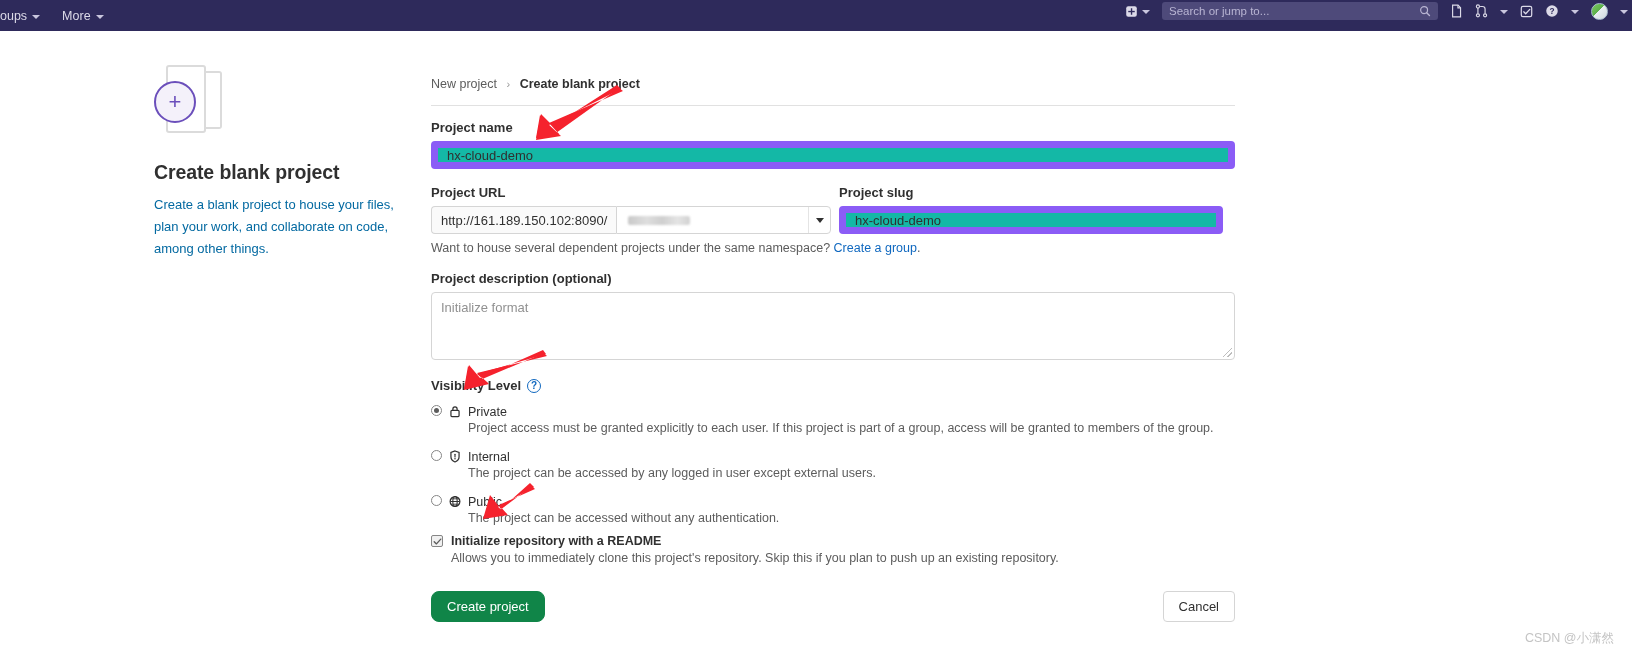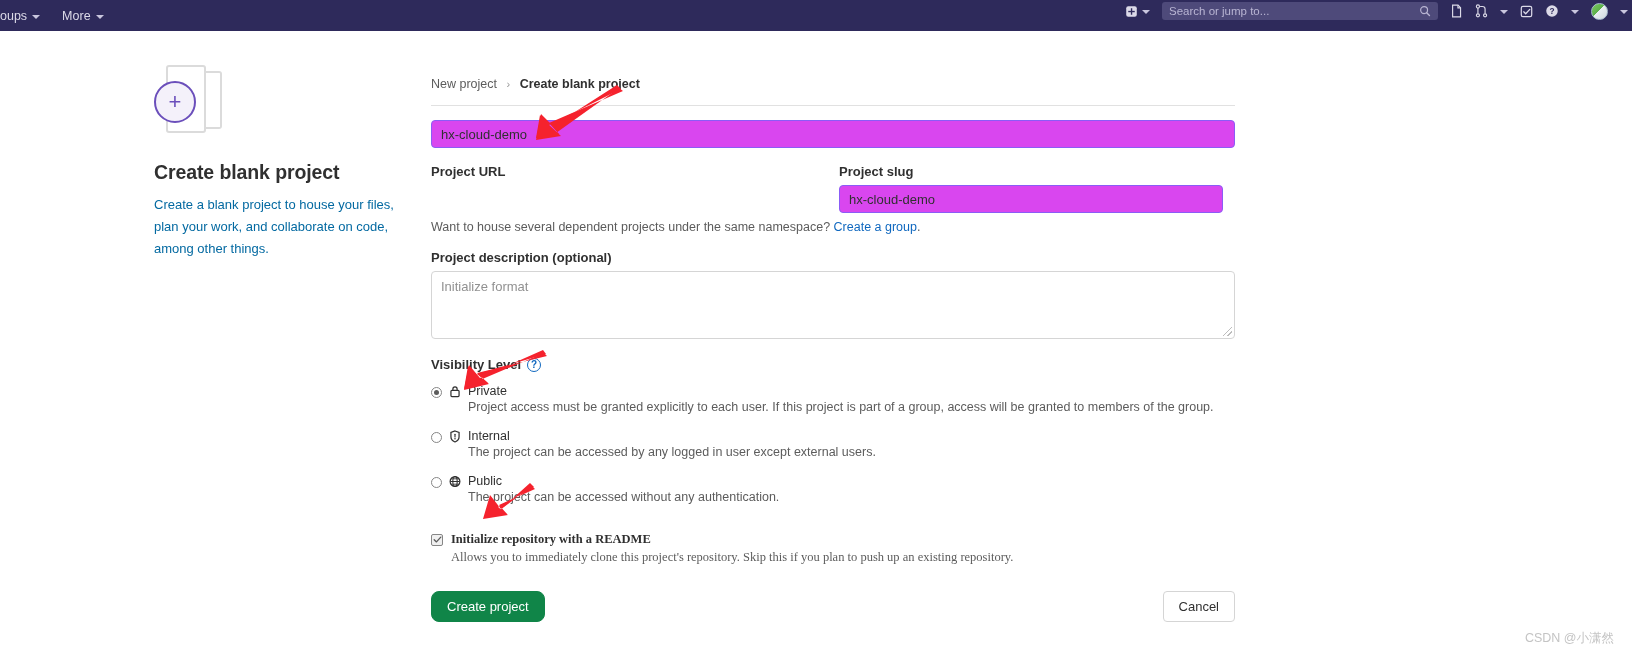--- a/index.html
+++ b/index.html
@@ -113,22 +113,22 @@
 
   .hr { border-top: 1px solid #e1e1e1; margin-bottom: 14px; }
 
   label.fld {
     display: block;
     font-size: 13px; font-weight: bold; color: #303030;
     margin-bottom: 6px;
   }
   .input {
     width: 100%; height: 28px;
-    border: 1px solid #8b5cf6; border-radius: 4px;
-    background: #d946ef;
+    border: 7px solid #8b5cf6; border-radius: 4px;
+    background: #14b8a6;
     font-size: 13px; color: #303030;
     padding: 0 9px;
     display: flex; align-items: center;
     font-family: "Liberation Sans", sans-serif;
   }
 
   .row-two { display: flex; gap: 8px; margin-top: 16px; }
   .col-url { width: 400px; }
   .col-slug { width: 384px; }
 
@@ -200,39 +200,39 @@
     width: 14px; height: 14px; border-radius: 50%;
     border: 1.4px solid #1068bf; color: #1068bf;
     font-size: 10px; font-weight: bold;
     display: flex; align-items: center; justify-content: center;
     line-height: 1; cursor: pointer;
   }
 
   .vis-list { margin-top: 12px; }
   .vis-opt { margin-bottom: 15px; }
   .vis-opt:last-child { margin-bottom: 0; }
-  .vis-top { display: flex; align-items: flex-end; gap: 7px; }
+  .vis-top { display: flex; align-items: flex-start; gap: 7px; }
   .radio {
     width: 11px; height: 11px; border-radius: 50%;
     border: 1px solid #868686; background: #fff;
     position: relative; flex: none; cursor: pointer;
   }
   .radio.on::after {
     content: ""; position: absolute;
     left: 2px; top: 2px; width: 5px; height: 5px;
     border-radius: 50%; background: #5c5c5c;
   }
   .vis-name { font-size: 12.5px; color: #303030; }
   .vis-desc {
     margin-left: 37px; margin-top: 2px;
     font-size: 12.5px; color: #5c5c5c;
   }
   .vicon { display: inline-flex; color: #303030; }
 
-  .readme-block { margin-top: 28px; font-family: Liberation Serif, serif; }
+  .readme-block { margin-top: 9px; }
   .readme-top { display: flex; align-items: center; gap: 8px; }
   .checkbox {
     width: 12px; height: 12px; border-radius: 2px;
     border: 1px solid #868686; background: #f0f0f0;
     display: flex; align-items: center; justify-content: center;
     flex: none; cursor: pointer;
   }
   .checkbox svg { display: block; }
   .readme-label { font-size: 12.5px; font-weight: bold; color: #303030; }
   .readme-desc {
@@ -358,27 +358,37 @@
 
   <div class="form-col">
 
     <div class="breadcrumb">
       <span class="crumb-link">New project</span>
       <span class="sep">›</span>
       <span class="crumb-current">Create blank project</span>
     </div>
     <div class="hr"></div>
 
+    <label class="fld">Project name</label>
     <div class="input">
       <span>hx-cloud-demo</span>
     </div>
 
     <div class="row-two">
       <div class="col-url">
         <label class="fld">Project URL</label>
+        <div class="url-group">
+          <div class="url-prefix">http://161.189.150.102:8090/</div>
+          <div class="url-select">
+            <span class="redacted"></span>
+            <span class="select-caret">
+                <i></i>
+              </span>
+          </div>
+        </div>
       </div>
       <div class="col-slug">
         <label class="fld">Project slug</label>
         <div class="input">
           <span>hx-cloud-demo</span>
         </div>
       </div>
     </div>
 
     <div class="helptext">

